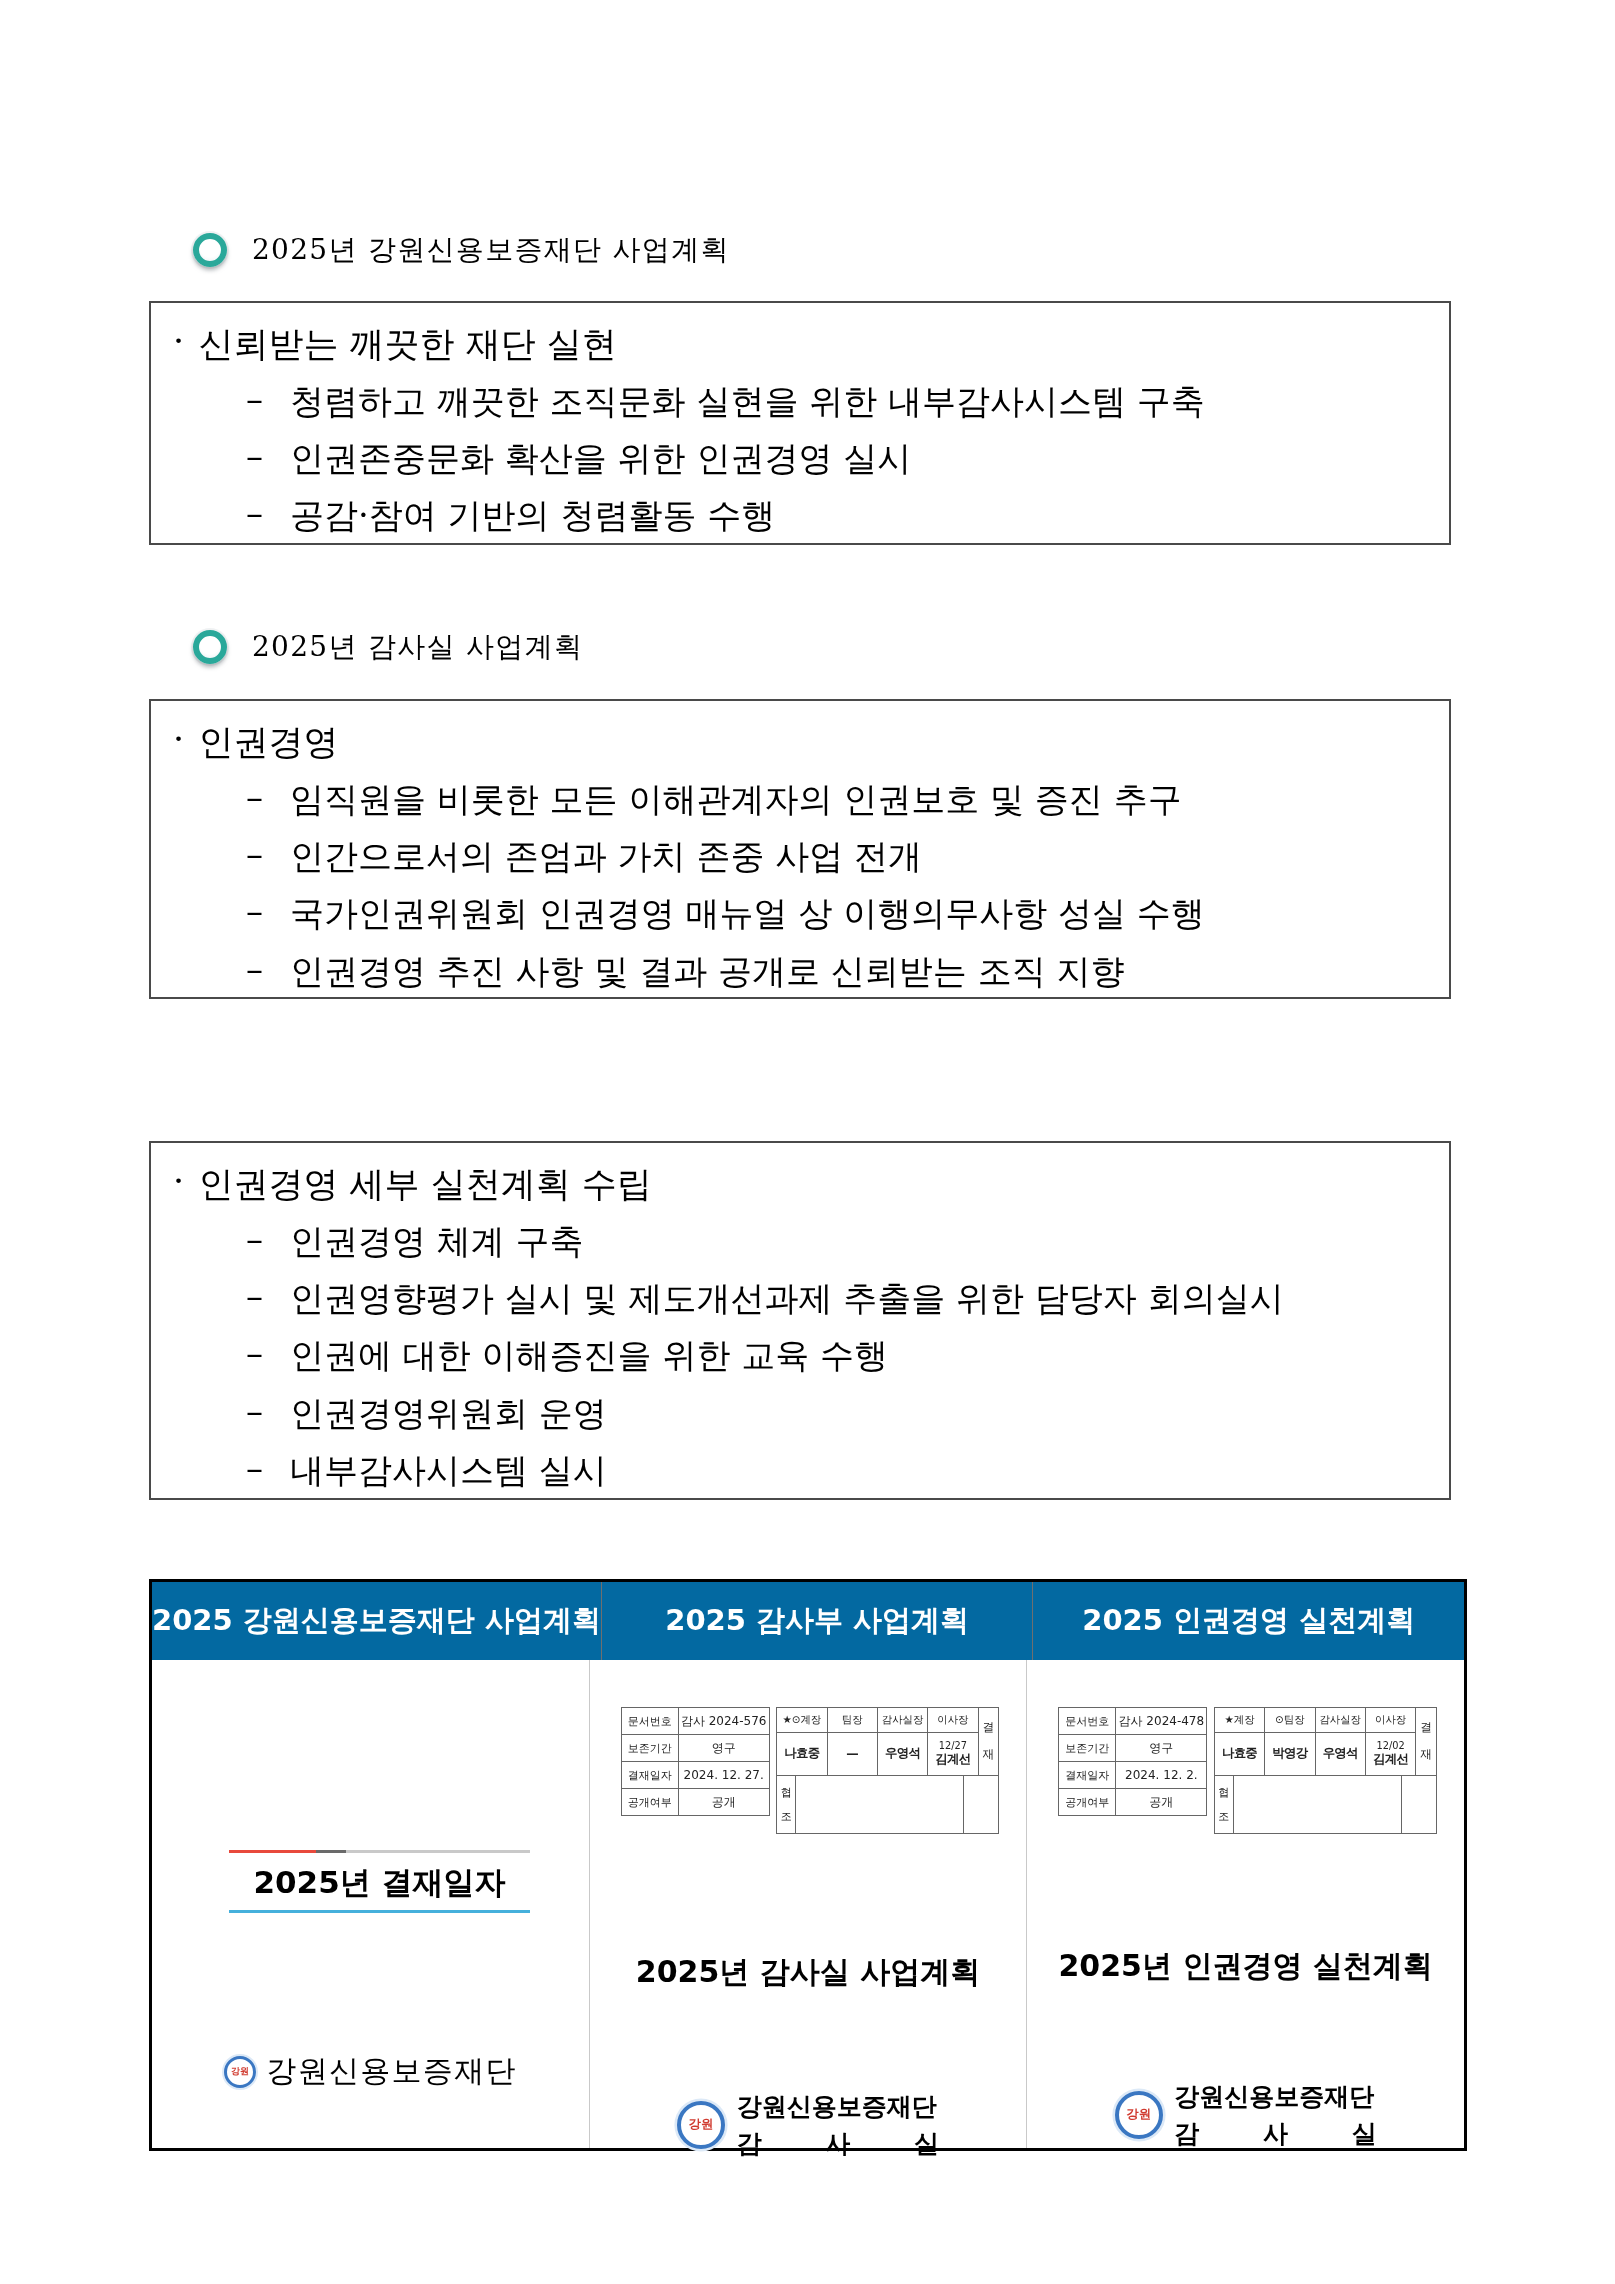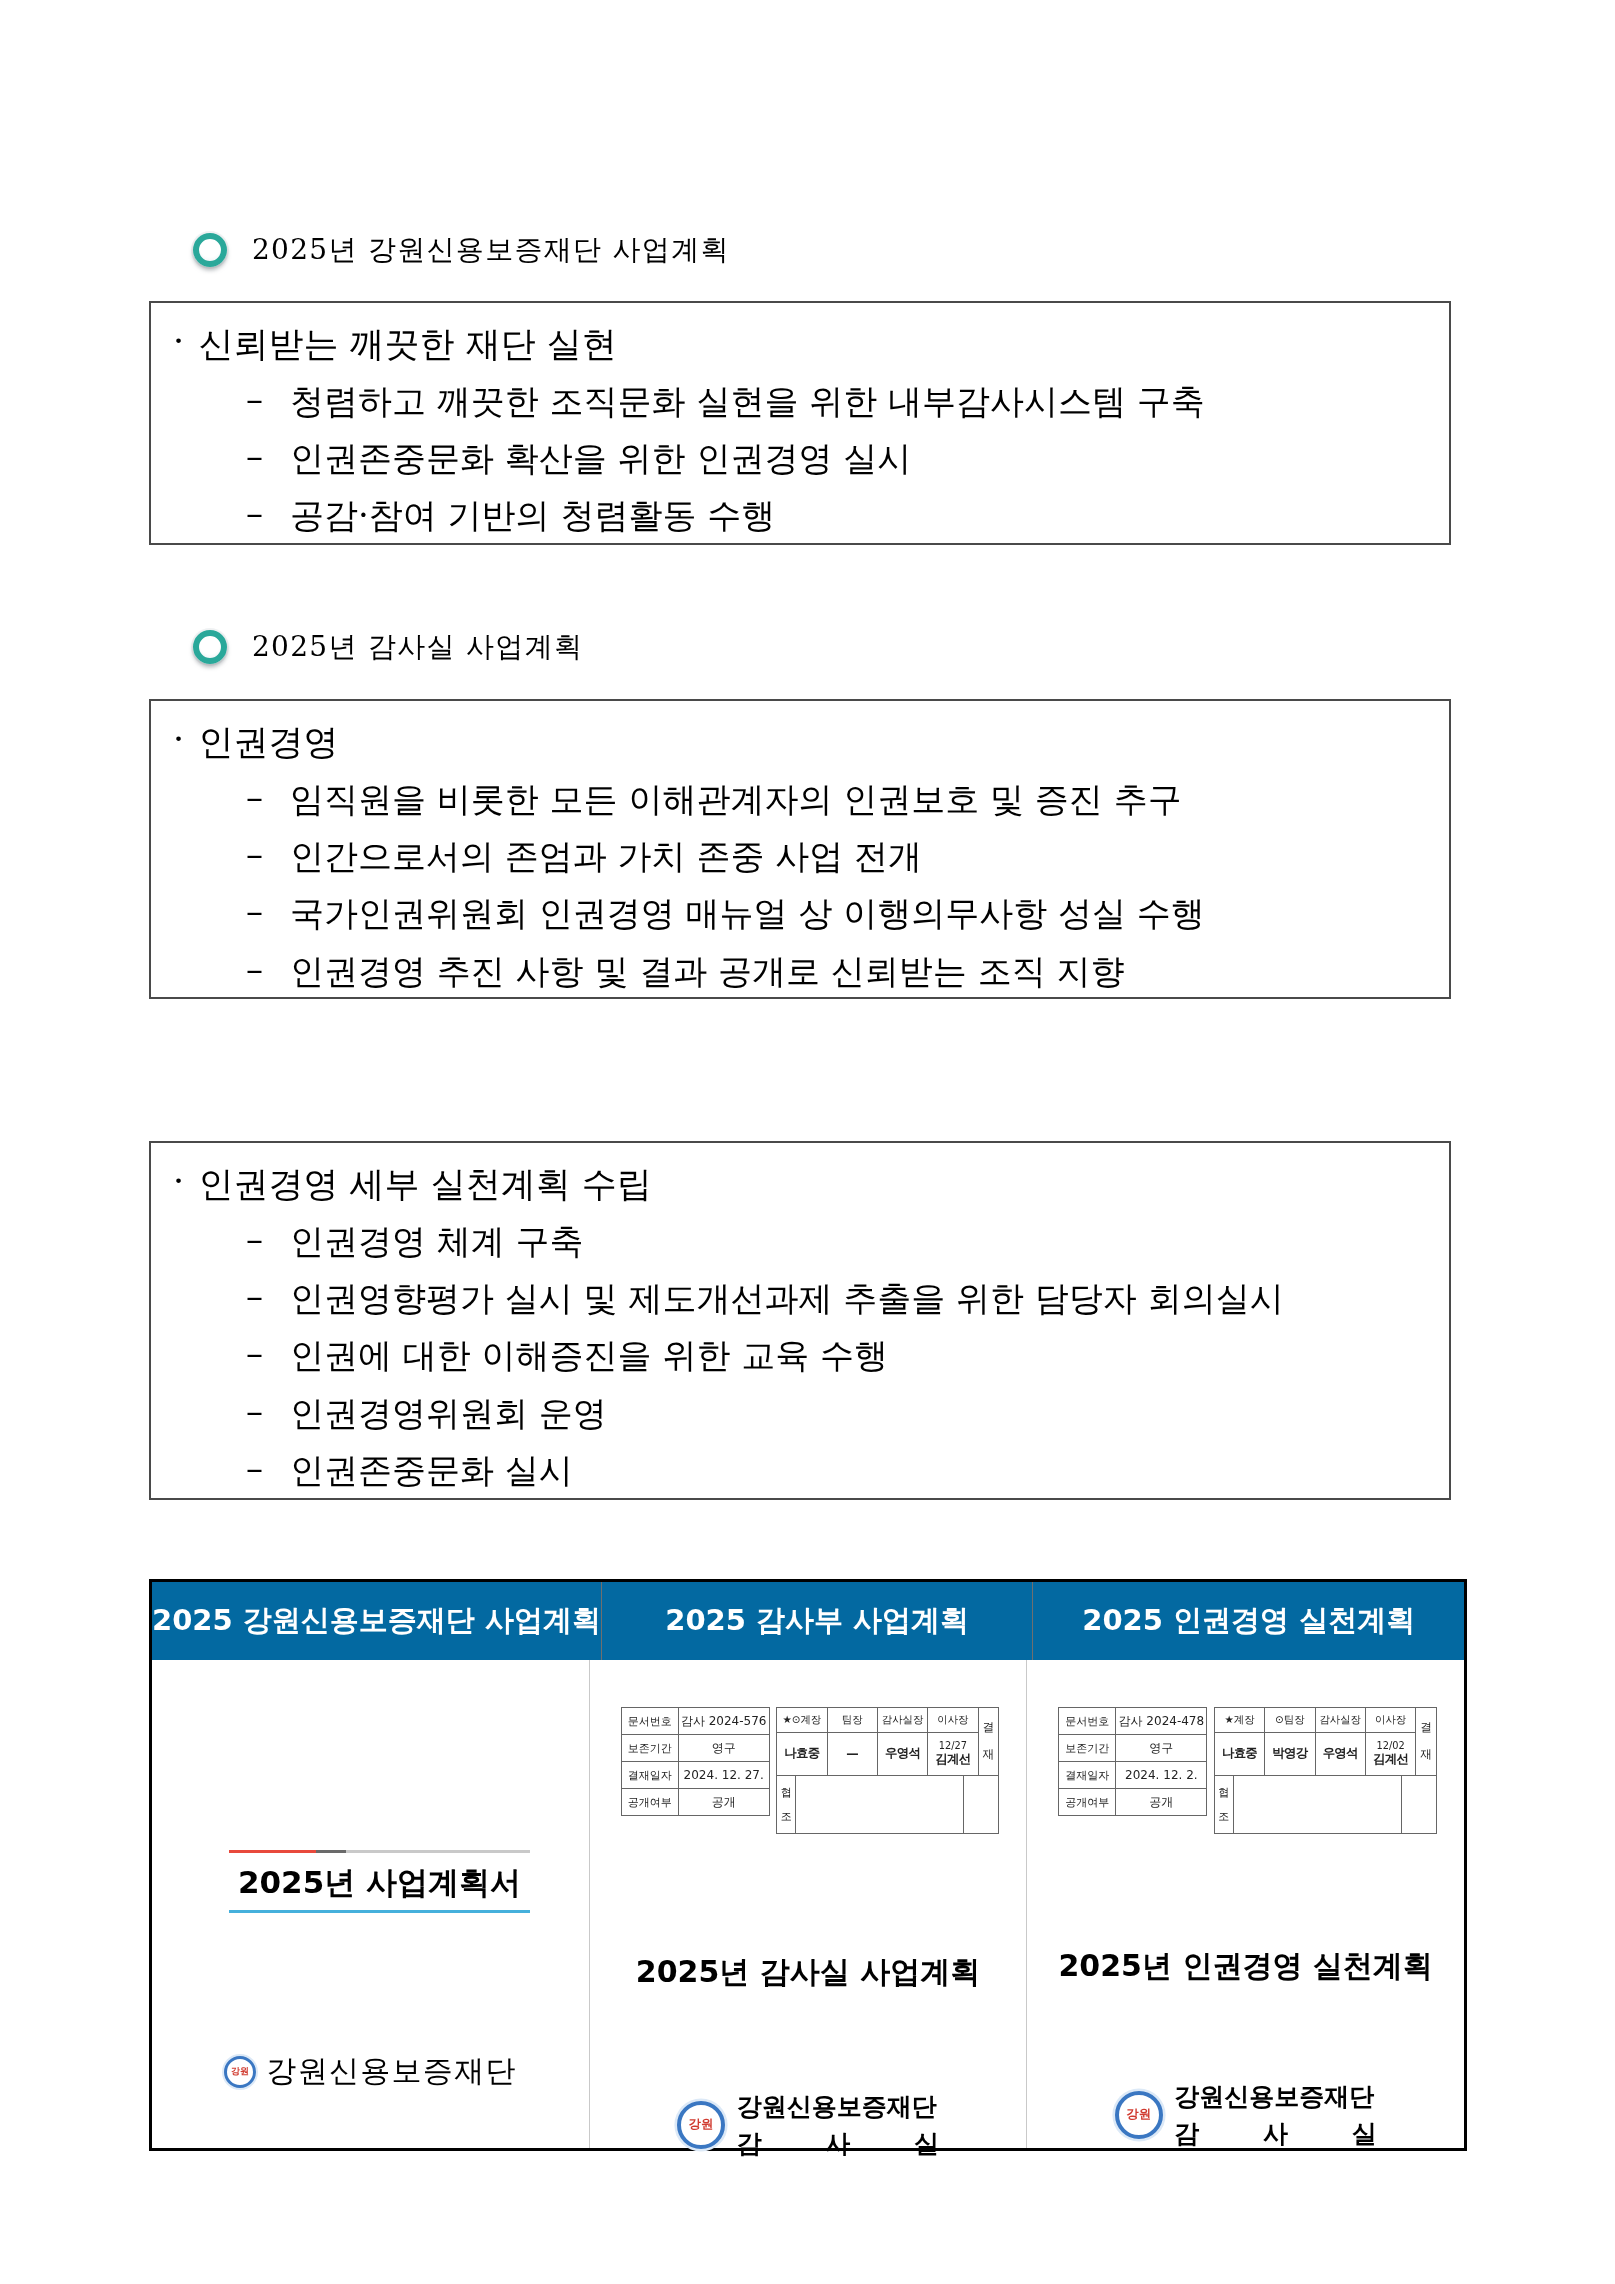--- a/index.html
+++ b/index.html
@@ -155,39 +155,39 @@
     <div class="brow bullet-row r3">
       <span class="mk">–</span>
       <span>인권에 대한 이해증진을 위한 교육 수행</span>
     </div>
     <div class="brow bullet-row r4">
       <span class="mk">–</span>
       <span>인권경영위원회 운영</span>
     </div>
     <div class="brow bullet-row r5">
       <span class="mk">–</span>
-      <span>인권존중문화 실시</span>
+      <span>내부감사시스템 실시</span>
     </div>
   </div>
 
   <div id="gallery">
     <div class="g-header">
       <div class="g-hcell">2025 강원신용보증재단 사업계획</div>
       <div class="g-hcell">2025 감사부 사업계획</div>
       <div class="g-hcell">2025 인권경영 실천계획</div>
     </div>
     <div class="g-body">
 
       <div class="g-col" id="col1">
         <div class="deco-line">
           <span class="deco-red"></span>
           <span class="deco-dark"></span>
           <span class="deco-light"></span>
         </div>
-        <div class="cover1-title">2025년 사업계획서</div>
+        <div class="cover1-title">2025년 결재일자</div>
         <div class="blue-line"></div>
         <div class="org-row1">
           <span class="badge small">강원</span>
           <span class="org1-text">강원신용보증재단</span>
         </div>
       </div>
 
       <div class="g-col" id="col2">
         <div class="doc-block">
           <div class="doc-table">

